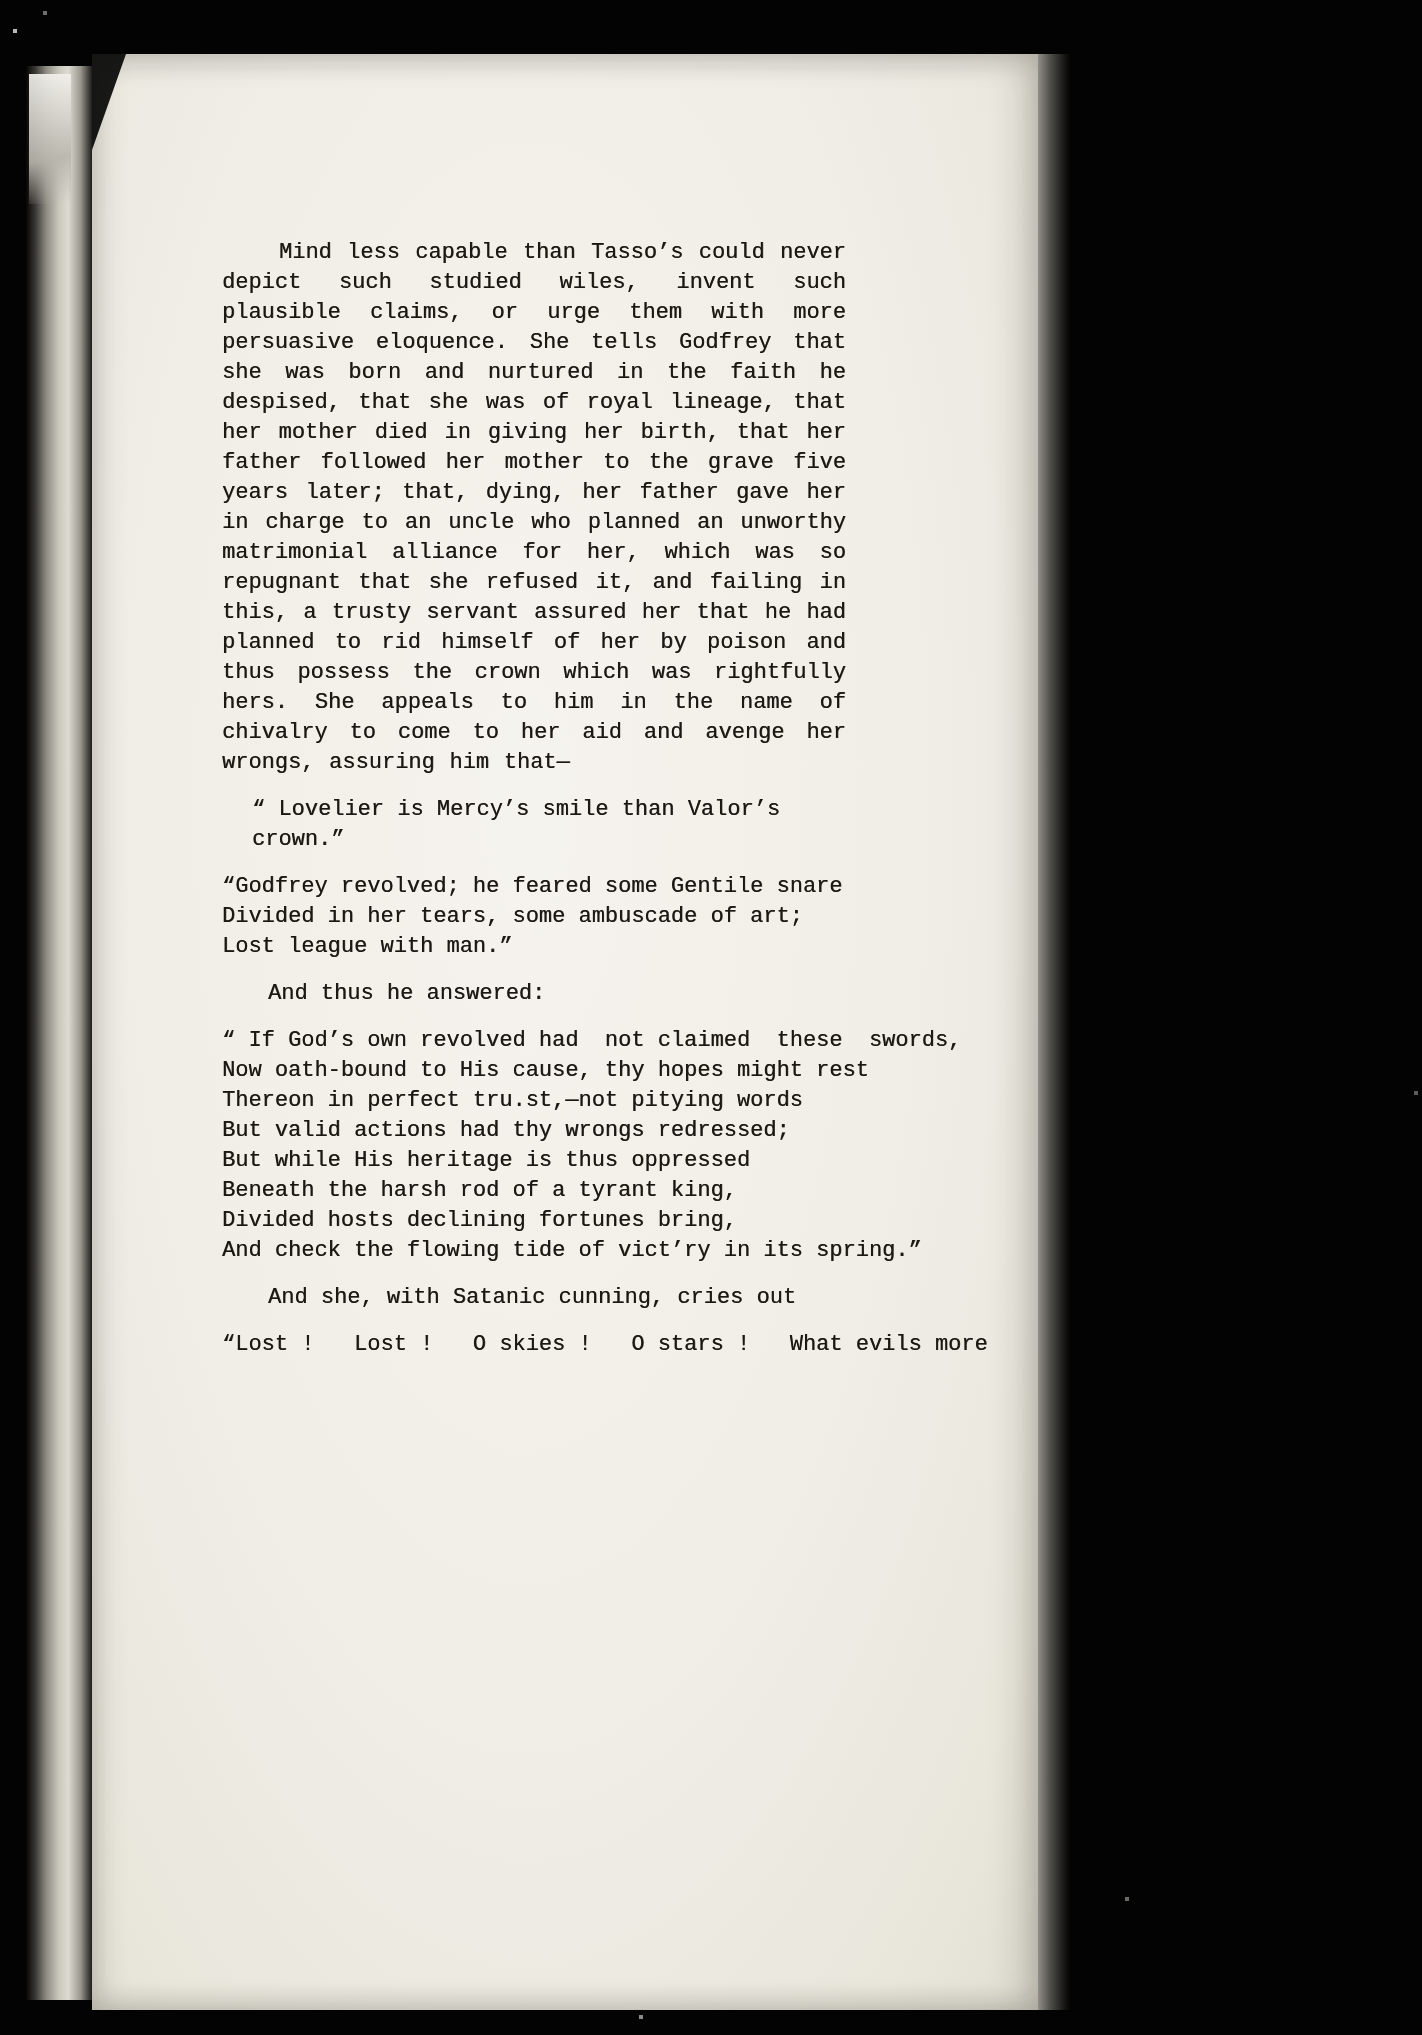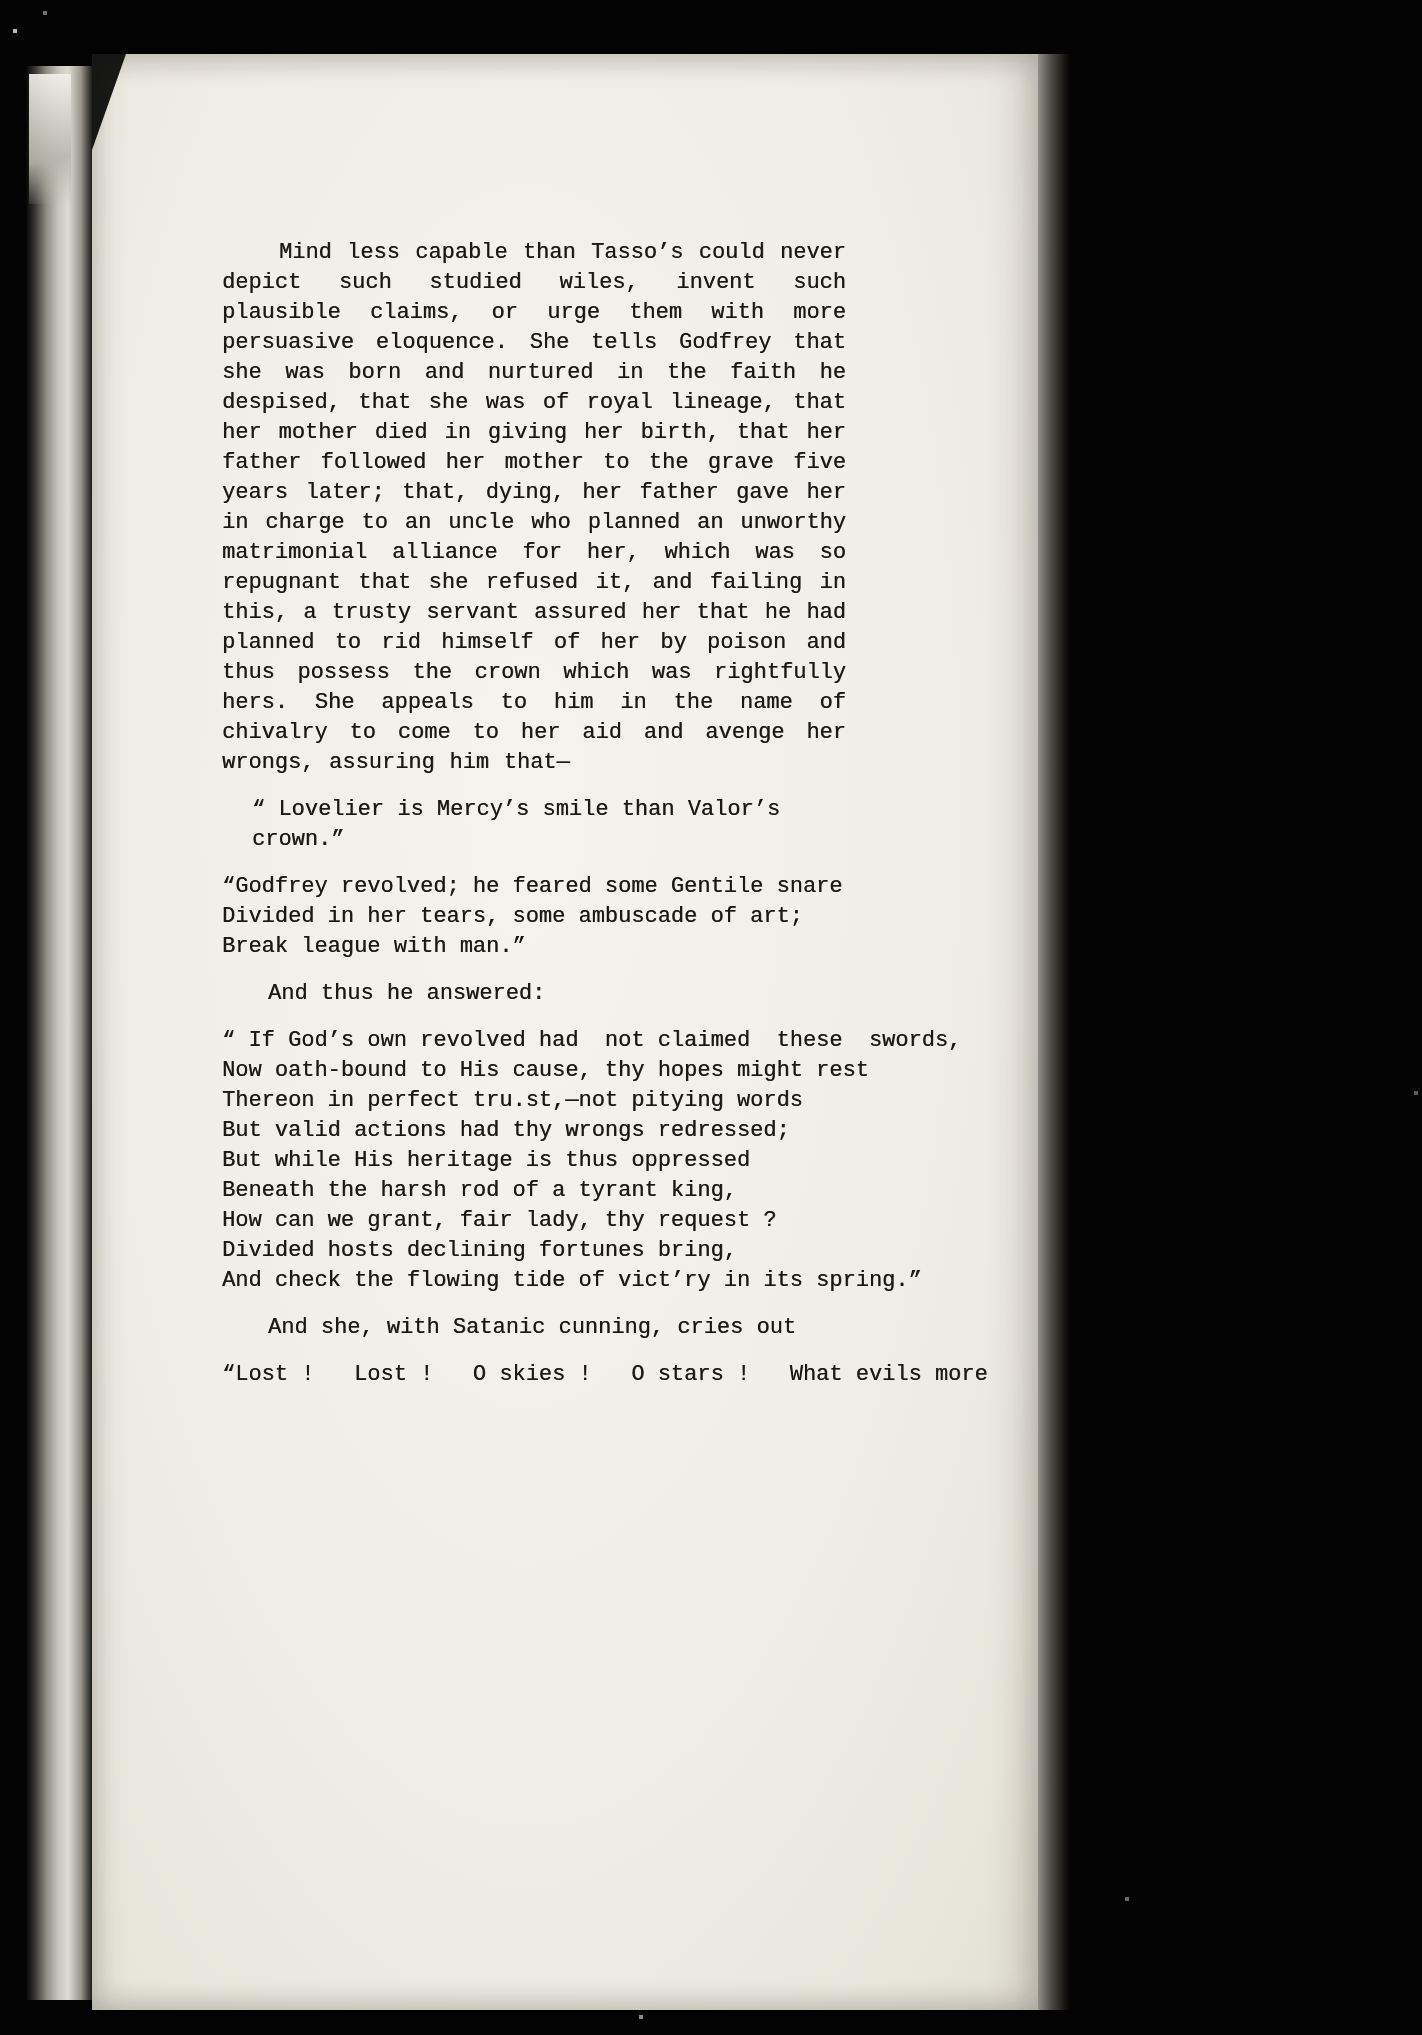--- a/index.html
+++ b/index.html
@@ -89,31 +89,30 @@
   <div class="book-edges"></div>
   <div class="book-page">
     <div class="corner-shadow"></div>
     <div class="page-inner">
       <div class="page-body" id="page-body">
           <p class="block prose">Mind less capable than Tasso’s could never depict such studied wiles, invent such plausible claims, or urge them with more persuasive eloquence. She tells Godfrey that she was born and nurtured in the faith he despised, that she was of royal lineage, that her mother died in giving her birth, that her father followed her mother to the grave five years later; that, dying, her father gave her in charge to an uncle who planned an unworthy matrimonial alliance for her, which was so repugnant that she refused it, and failing in this, a trusty servant assured her that he had planned to rid himself of her by poison and thus possess the crown which was rightfully hers. She appeals to him in the name of chivalry to come to her aid and avenge her wrongs, assuring him that—</p>
           <div class="block quote-line">“ Lovelier is Mercy’s smile than Valor’s crown.”</div>
           <div class="block verse">
             <div class="verse-line">“Godfrey revolved; he feared some Gentile snare</div>
             <div class="verse-line">Divided in her tears, some ambuscade of art;</div>
-            <div class="verse-line">Break league with man.”</div>
+            <div class="verse-line">Lost league with man.”</div>
           </div>
           <div class="block speaker">And thus he answered:</div>
           <div class="block verse">
             <div class="verse-line">“ If God’s own revolved had  not claimed  these  swords,</div>
             <div class="verse-line">Now oath-bound to His cause, thy hopes might rest</div>
             <div class="verse-line">Thereon in perfect tru.st,—not pitying words</div>
             <div class="verse-line">But valid actions had thy wrongs redressed;</div>
             <div class="verse-line">But while His heritage is thus oppressed</div>
             <div class="verse-line">Beneath the harsh rod of a tyrant king,</div>
-            <div class="verse-line">How can we grant, fair lady, thy request ?</div>
             <div class="verse-line">Divided hosts declining fortunes bring,</div>
             <div class="verse-line">And check the flowing tide of vict’ry in its spring.”</div>
           </div>
           <div class="block speaker">And she, with Satanic cunning, cries out</div>
           <div class="block verse">
             <div class="verse-line">“Lost !   Lost !   O skies !   O stars !   What evils more</div>
           </div>
         </div>
     </div>
   </div>

